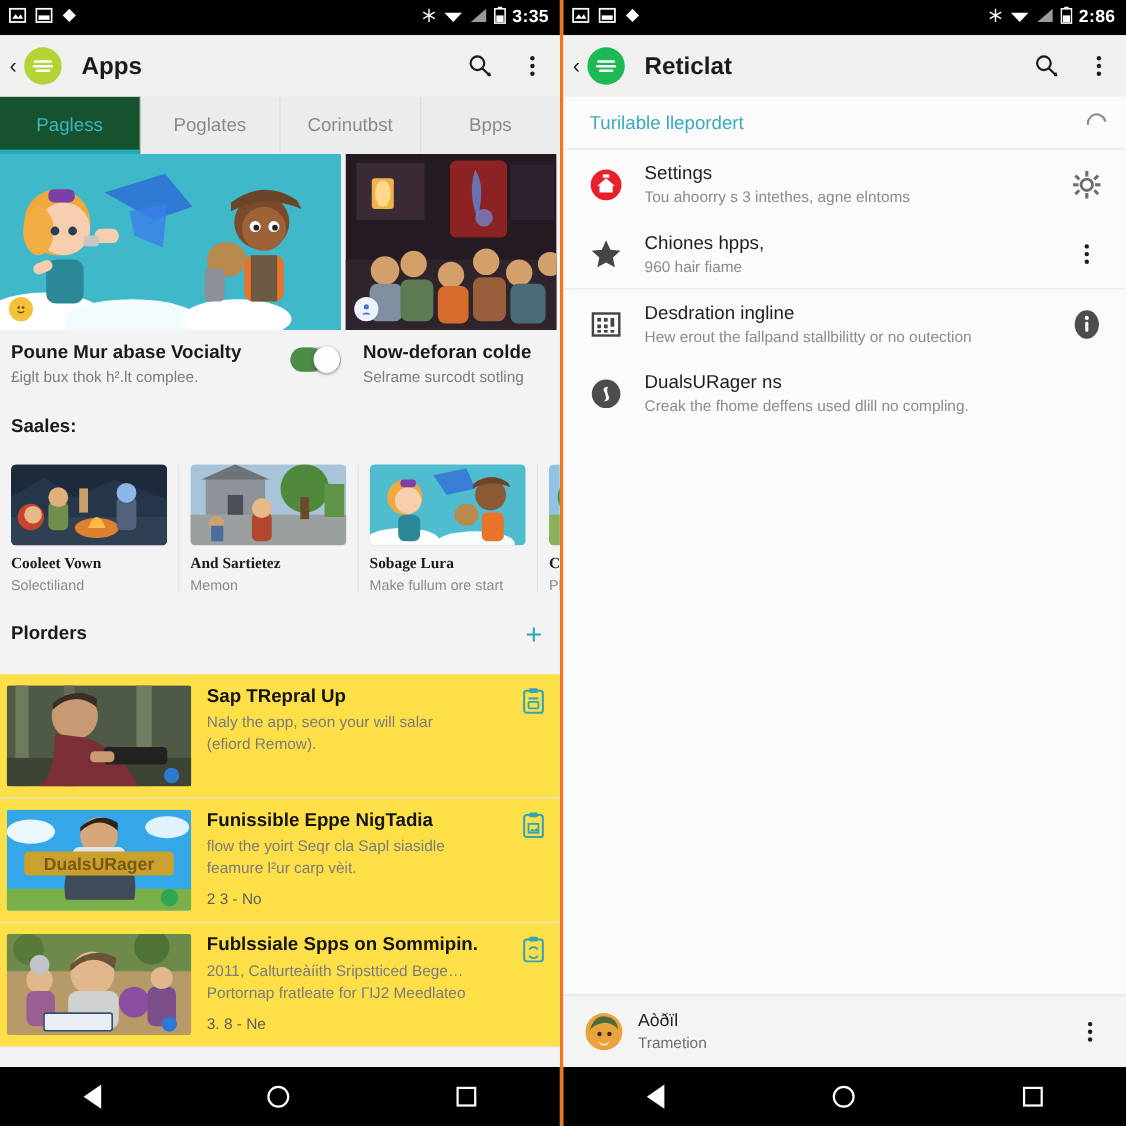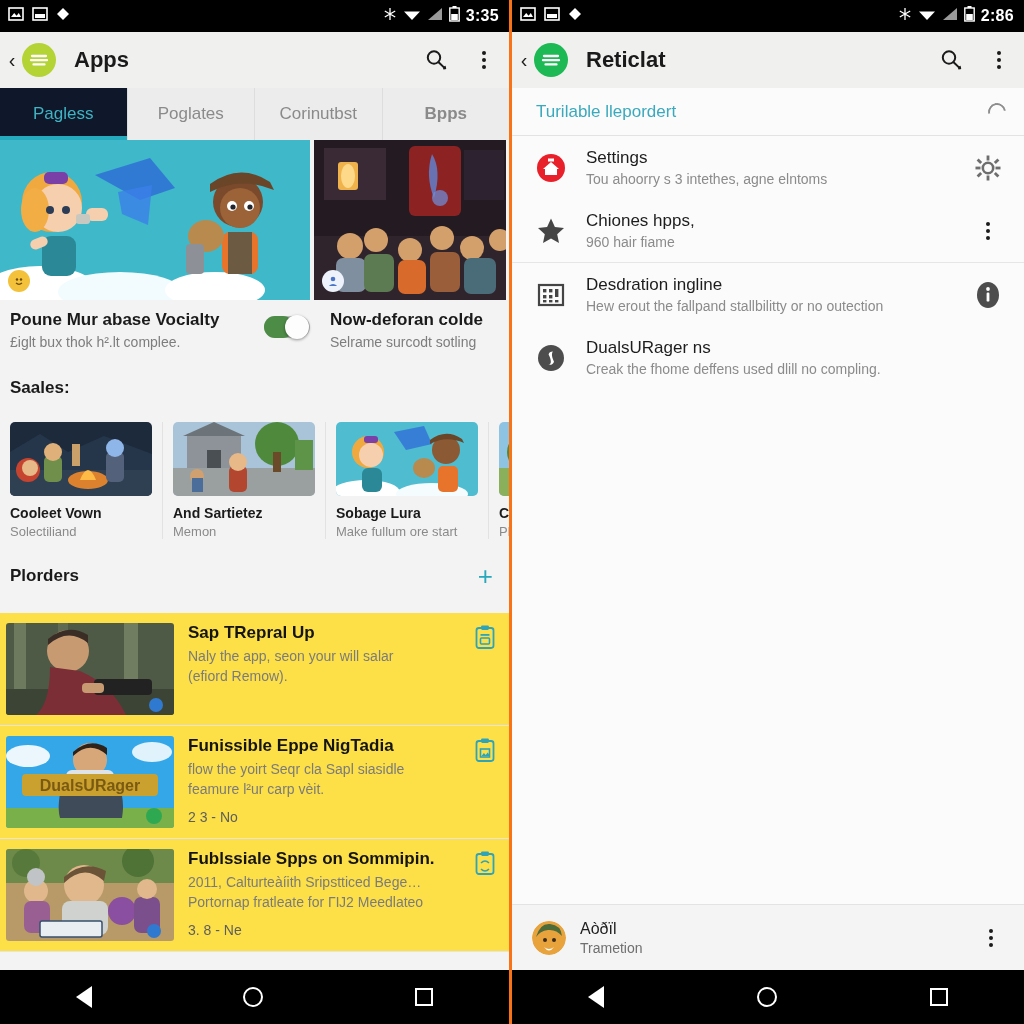--- a/index.html
+++ b/index.html
@@ -28,22 +28,22 @@
   .appbar-title { font-size:22px; font-weight:700; color:#1a1a1a; margin-left:18px; white-space:nowrap; }
   .appbar-actions { margin-left:auto; display:flex; align-items:center; gap:22px; }
   .icon-btn { width:26px; height:26px; display:flex; align-items:center; justify-content:center; }
   .kebab { display:flex; flex-direction:column; gap:3px; align-items:center; }
   .kebab i { width:4px; height:4px; border-radius:50%; background:#1b1b1b; display:block; }
 
   
   .tabs { height:52px; flex:0 0 52px; background:#ececec; display:flex; align-items:stretch; }
   .tab { flex:1 1 0; display:flex; align-items:center; justify-content:center; font-size:17px;
          color:#8a8a8a; border-right:1px solid #dddddd; position:relative; white-space:nowrap;}
-  .tab:last-child { border-right:none;font-weight:bold; }
-  .tab.active { background:#0f172a; color:#3fb4c4; }
+  .tab:last-child { border-right:none; }
+  .tab.active { background:#14532d; color:#3fb4c4; }
   .tab.active:after { content:""; position:absolute; left:0; right:0; bottom:0; height:4px; background:#24a9bd; }
 
   
   .content { flex:1 1 auto; overflow:hidden; background:#f3f3f3; }
 
   
   .hero-row { display:flex; gap:4px; padding:0; background:#f3f3f3; }
   .hero { position:relative; height:160px; overflow:hidden; }
   .hero.main { flex:0 0 310px; }
   .hero.side { flex:1 1 auto; }
@@ -67,21 +67,21 @@
 
   
   .sec-head { display:flex; align-items:center; padding:14px 10px 24px 10px; background:#f3f3f3; }
   .sec-title { font-size:17px; font-weight:700; color:#1a1a1a; }
   .sec-action { margin-left:auto; color:#28a8bd; font-size:26px; line-height:1; font-weight:300; padding-right:6px;}
 
   
   .cards { display:flex; gap:0; background:#f3f3f3; padding-bottom:10px; overflow:hidden; }
   .card { flex:0 0 162px; padding:0 10px 0 10px; border-right:1px solid #e2e2e2; }
   .card-thumb { height:74px; border-radius:5px; overflow:hidden; position:relative; }
-  .card-title { font-size:14px; font-weight:700; color:#1a1a1a; margin-top:9px; white-space:nowrap; overflow:hidden;}
+  .card-title { font-size:14px; font-weight:700; color:#1a1a1a; margin-top:9px; white-space:nowrap; overflow:hidden;font-family:Liberation Serif, serif;}
   .card-sub { font-size:13px; color:#8a8a8a; margin-top:3px; white-space:nowrap; overflow:hidden;}
 
   
   .list { background:#fde047; }
   .row { display:flex; padding:10px 10px 10px 6px; border-bottom:1px solid #e4e4e4; align-items:flex-start; }
   .row-thumb { flex:0 0 168px; height:92px; border-radius:3px; overflow:hidden; position:relative; }
   .row-body { flex:1 1 auto; padding-left:14px; min-width:0; }
   .row-title { font-size:17px; font-weight:700; color:#141414; white-space:nowrap; overflow:hidden;}
   .row-desc { font-size:14px; color:#7b7b7b; line-height:1.45; margin-top:3px; }
   .row-desc div { white-space:nowrap; overflow:hidden; }

